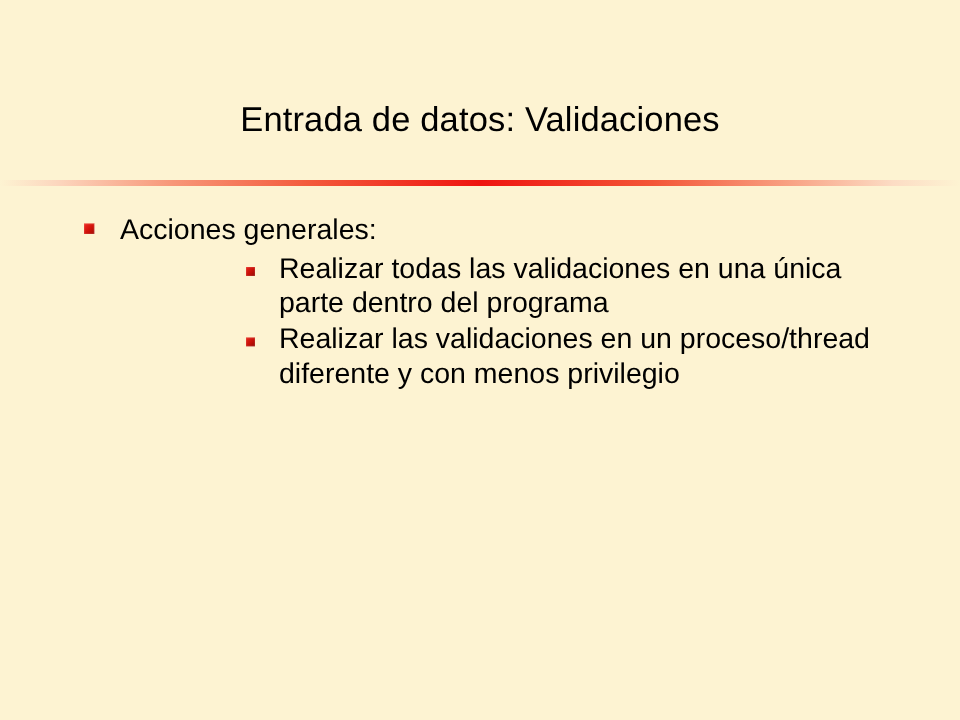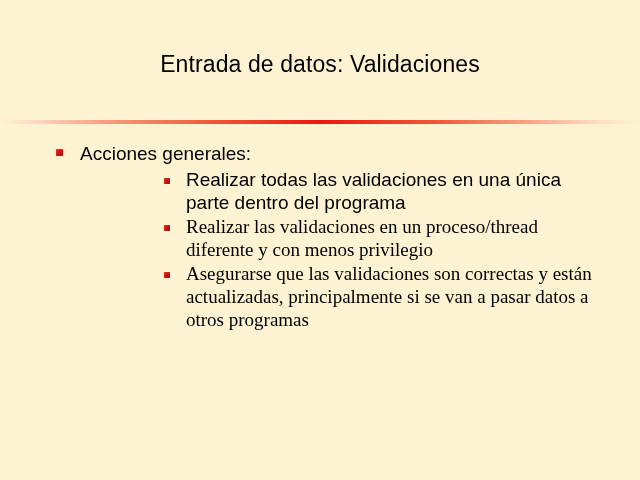--- a/index.html
+++ b/index.html
@@ -16,21 +16,21 @@
   }
   .slide {
     position: relative;
     width: 640px;
     height: 480px;
     box-sizing: border-box;
   }
   .slide-title {
     position: absolute;
     left: 0;
-    top: 50px;
+    top: 65px;
     width: 640px;
     text-align: center;
     font-size: 23px;
     line-height: 28px;
     color: #000000;
     letter-spacing: 0.1px;
     font-weight: normal;
     margin: 0;
     white-space: nowrap;
   }
@@ -91,21 +91,20 @@
     position: relative;
     padding-left: 106px;
     font-size: 19px;
     line-height: 23px;
     color: #000000;
     margin: 0;
     padding-right: 46px;
   }
   li.bullet2 + li.bullet2 {
     margin-top: 1px;
-    font-family: Liberation Serif, serif;
   }
   .marker2 {
     position: absolute;
     left: 84px;
     top: 10px;
     width: 6px;
     height: 6px;
     background: linear-gradient(135deg, #e8241b 0%, #c50f07 55%, #8f0a04 100%);
     box-shadow: inset 0 0 1px rgba(255,255,255,0.5);
   }
@@ -130,22 +129,18 @@
 
         <ul class="level2">
           <li class="bullet2">
             <span class="marker2"></span>
             <span class="b2-text">Realizar todas las validaciones en una única parte dentro del programa</span>
           </li>
           <li class="bullet2">
             <span class="marker2"></span>
             <span class="b2-text">Realizar las validaciones en un proceso/thread diferente y con menos privilegio</span>
           </li>
-          <li class="bullet2">
-            <span class="marker2"></span>
-            <span class="b2-text">Asegurarse que las validaciones son correctas y están actualizadas, principalmente si se van a pasar datos a otros programas</span>
-          </li>
         </ul>
       </li>
     </ul>
   </div>
 
 </div>
 
 </body></html>

